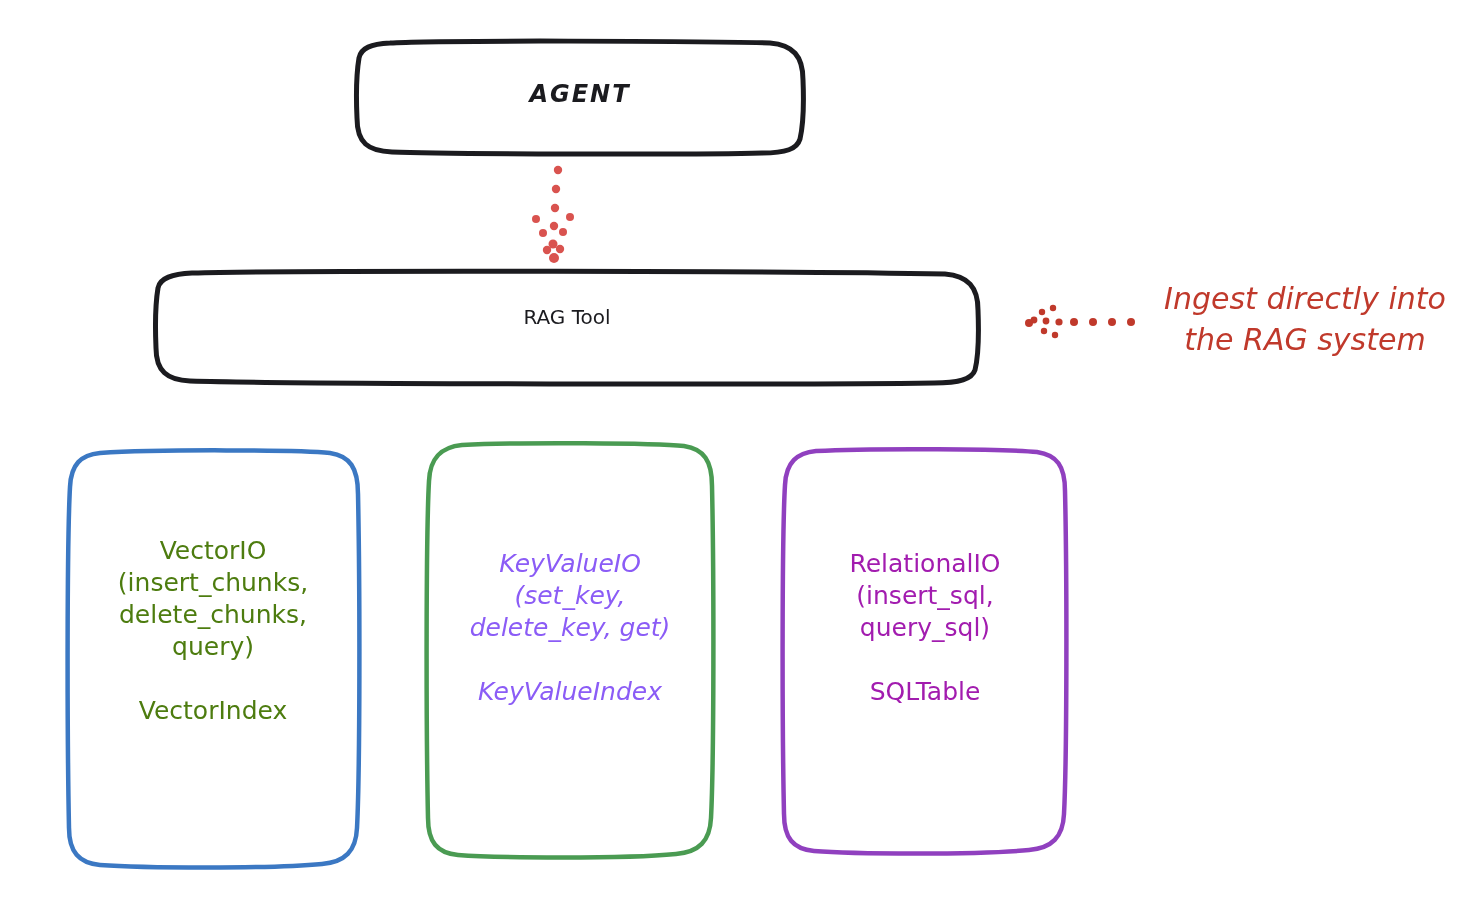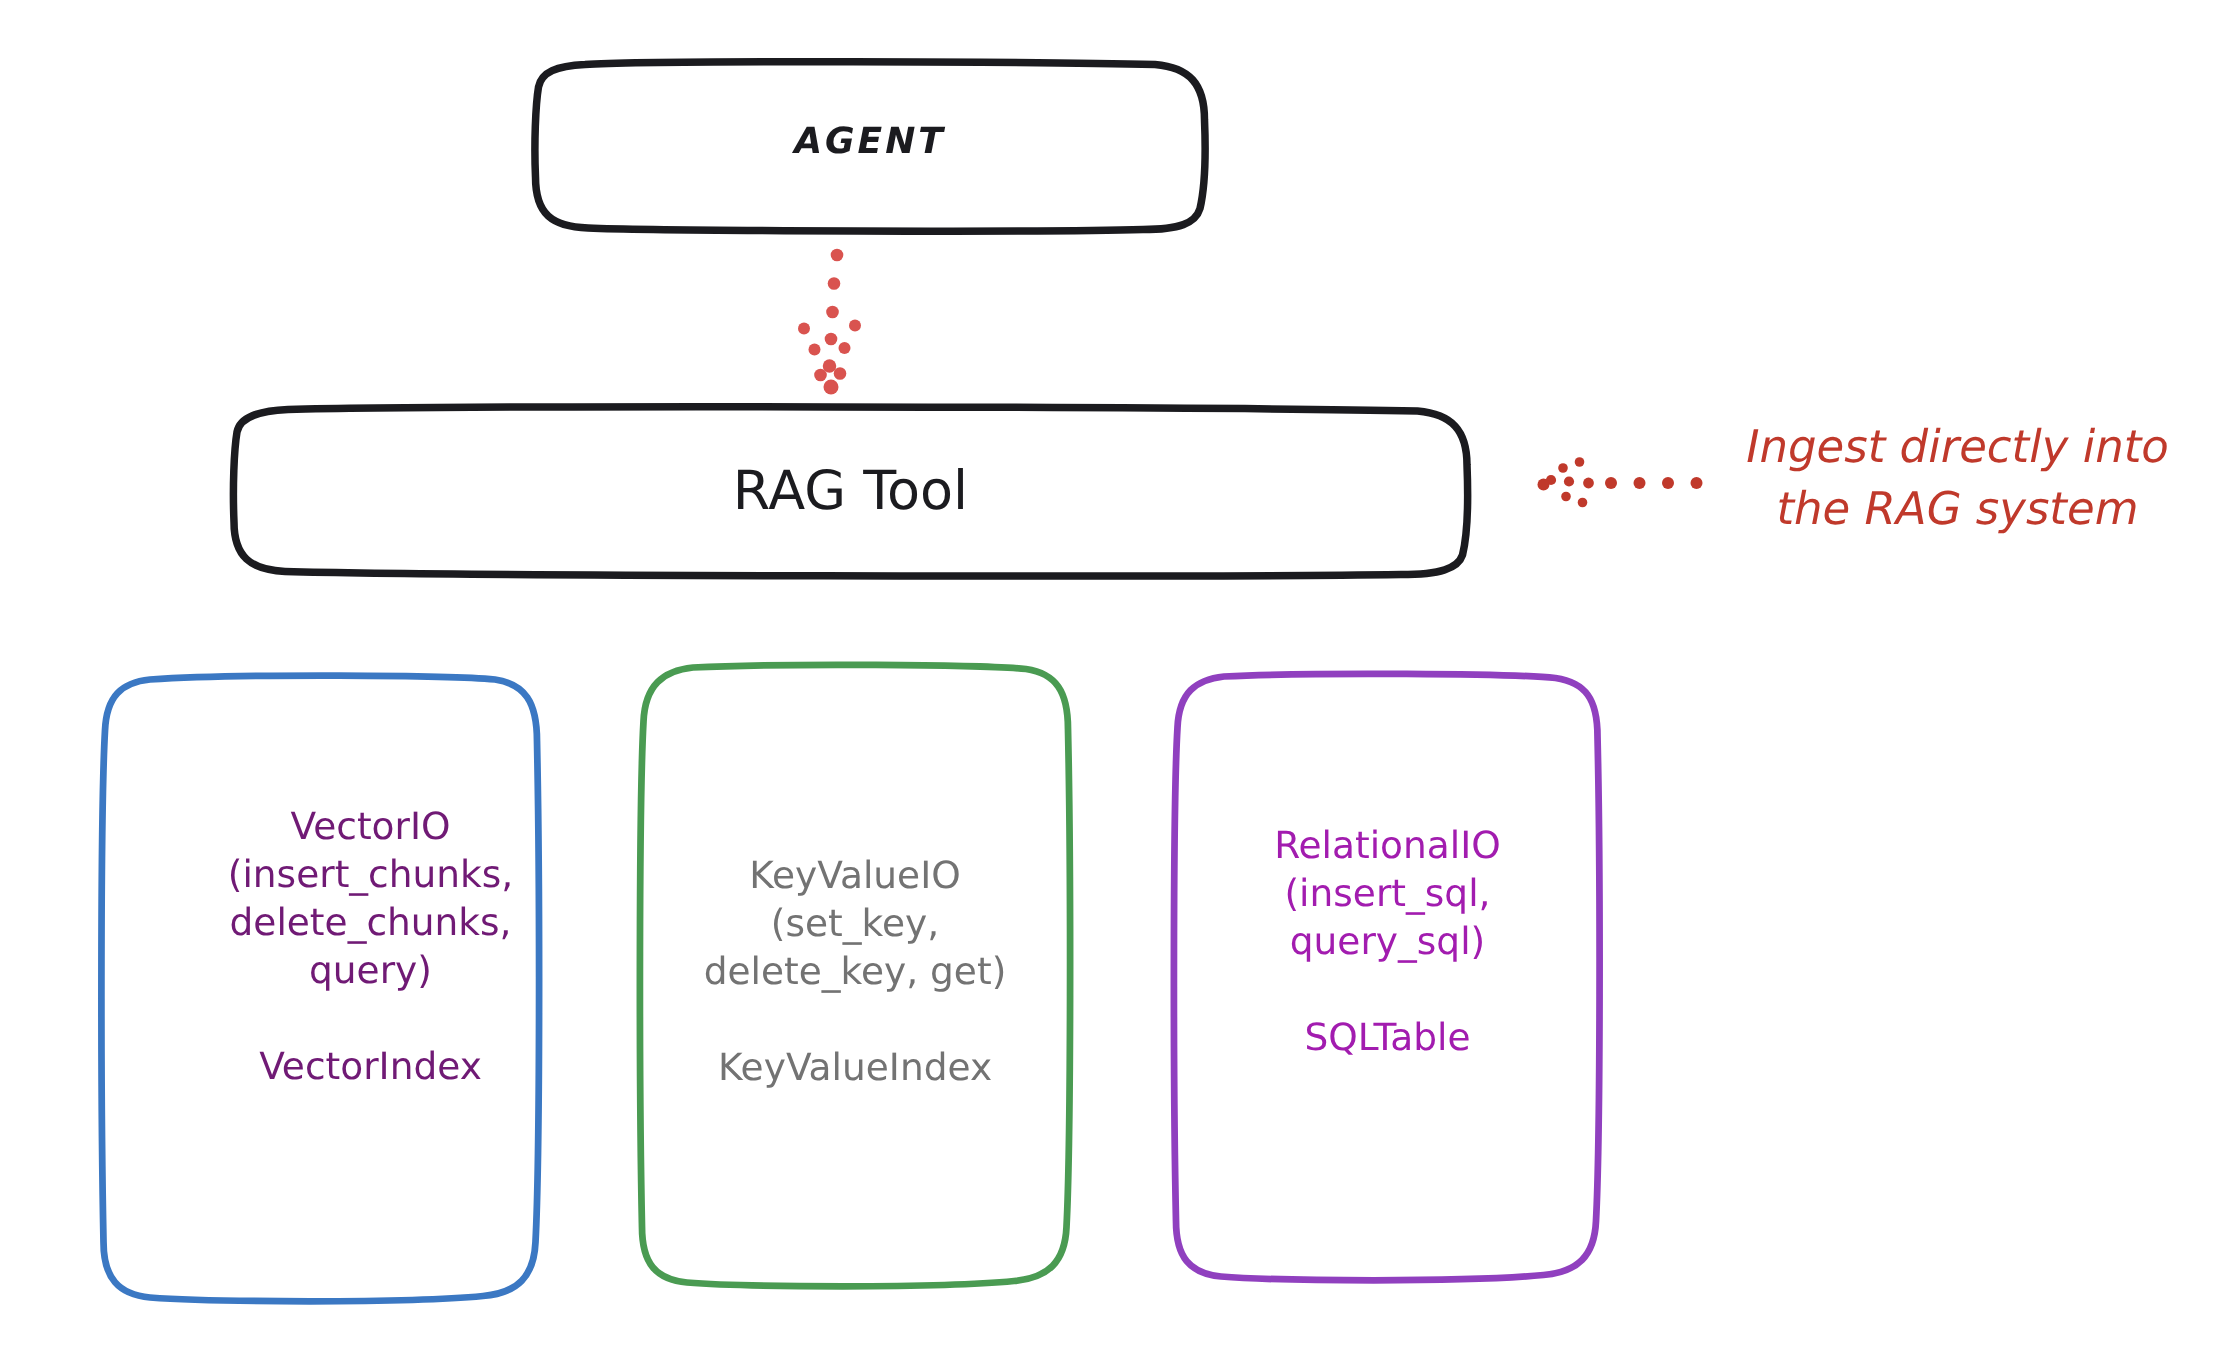--- a/index.html
+++ b/index.html
@@ -26,26 +26,26 @@
     text-align: center;
     white-space: pre-line;
     line-height: 1.28;
     pointer-events: none;
     font-family: "DejaVu Sans", sans-serif;
   }
   #agent-label    { left: 357px; top: 79px;  width: 446px;
                     font-size: 24px; font-style: italic; font-weight: 700;
                     letter-spacing: 2px; color: #1b1b1f; }
   #ragtool-label  { left: 156px; top: 305px; width: 822px;
-                    font-size: 36px; color: #1b1b1f; }
+                    font-size: 20px; color: #1b1b1f; }
   
   #vector-label   { left: 70px;  top: 535px; width: 286px;
-                    font-size: 25px; color: #701a75; margin-left: 34px; }
-  #keyvalue-label { left: 428px; top: 568px; width: 284px;
-                    font-size: 25px; color: #737373; }
+                    font-size: 25px; color: #4d7c0f; }
+  #keyvalue-label { left: 428px; top: 548px; width: 284px;
+                    font-size: 25px; color: #8b5cf6; font-style: italic; }
   #relational-label { left: 784px; top: 548px; width: 282px;
                     font-size: 25px; color: #a21caf; }
   
   #annotation-text {
     position: absolute;
     left: 1140px; top: 279px; width: 330px;
     font-size: 30px; line-height: 1.35;
     color: #c0392b; text-align: center;
     white-space: pre-line;
     font-style: italic;

